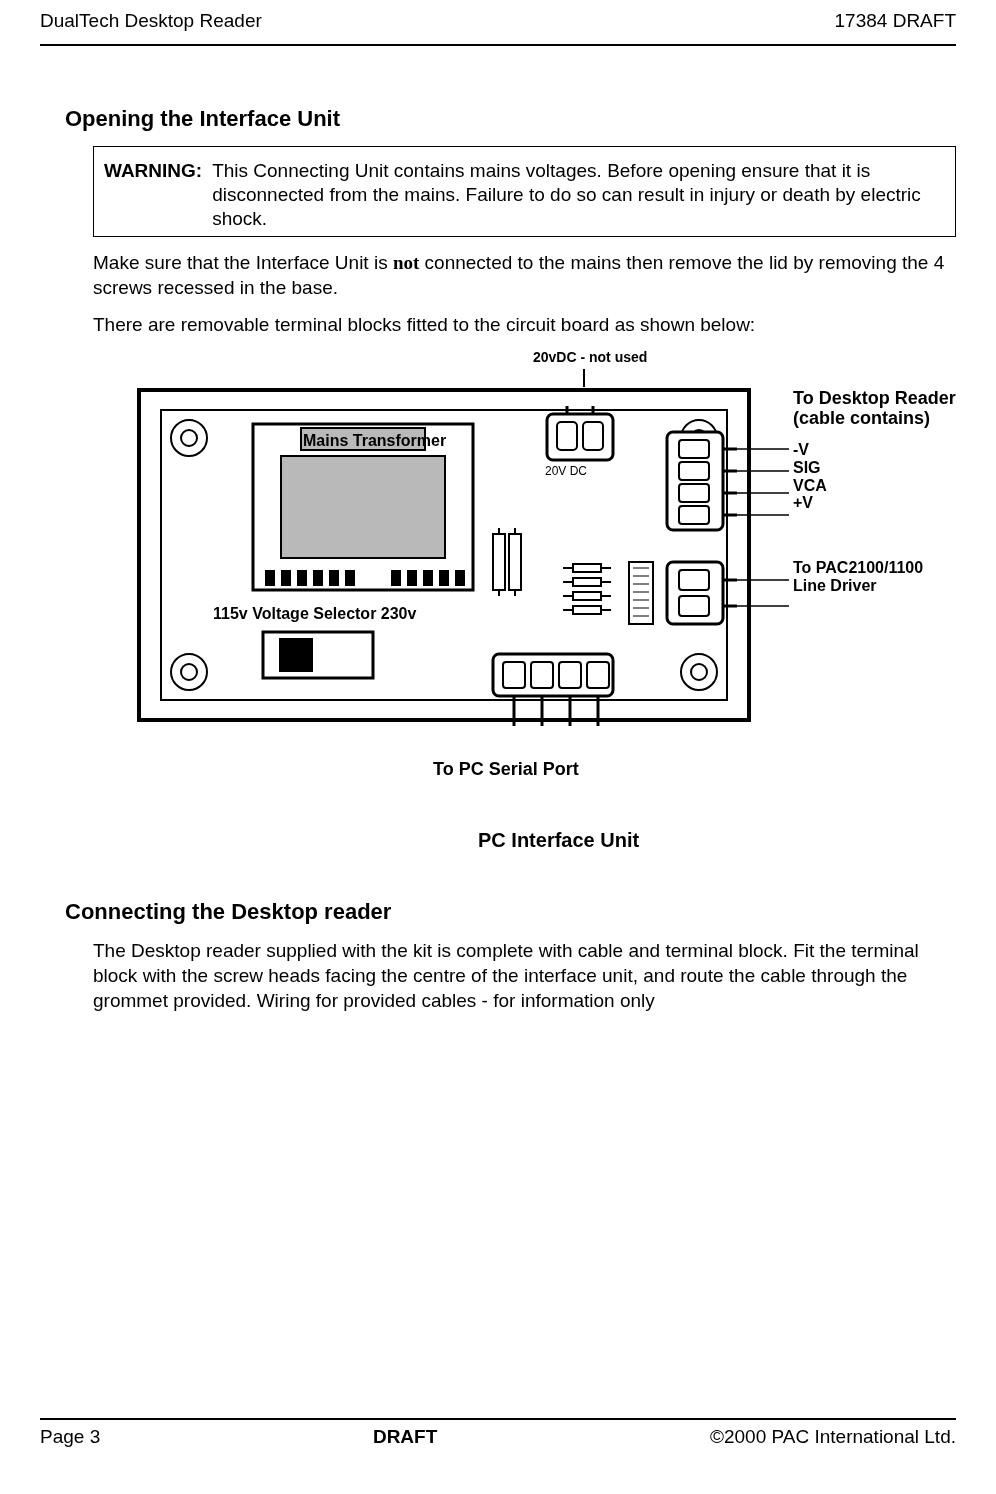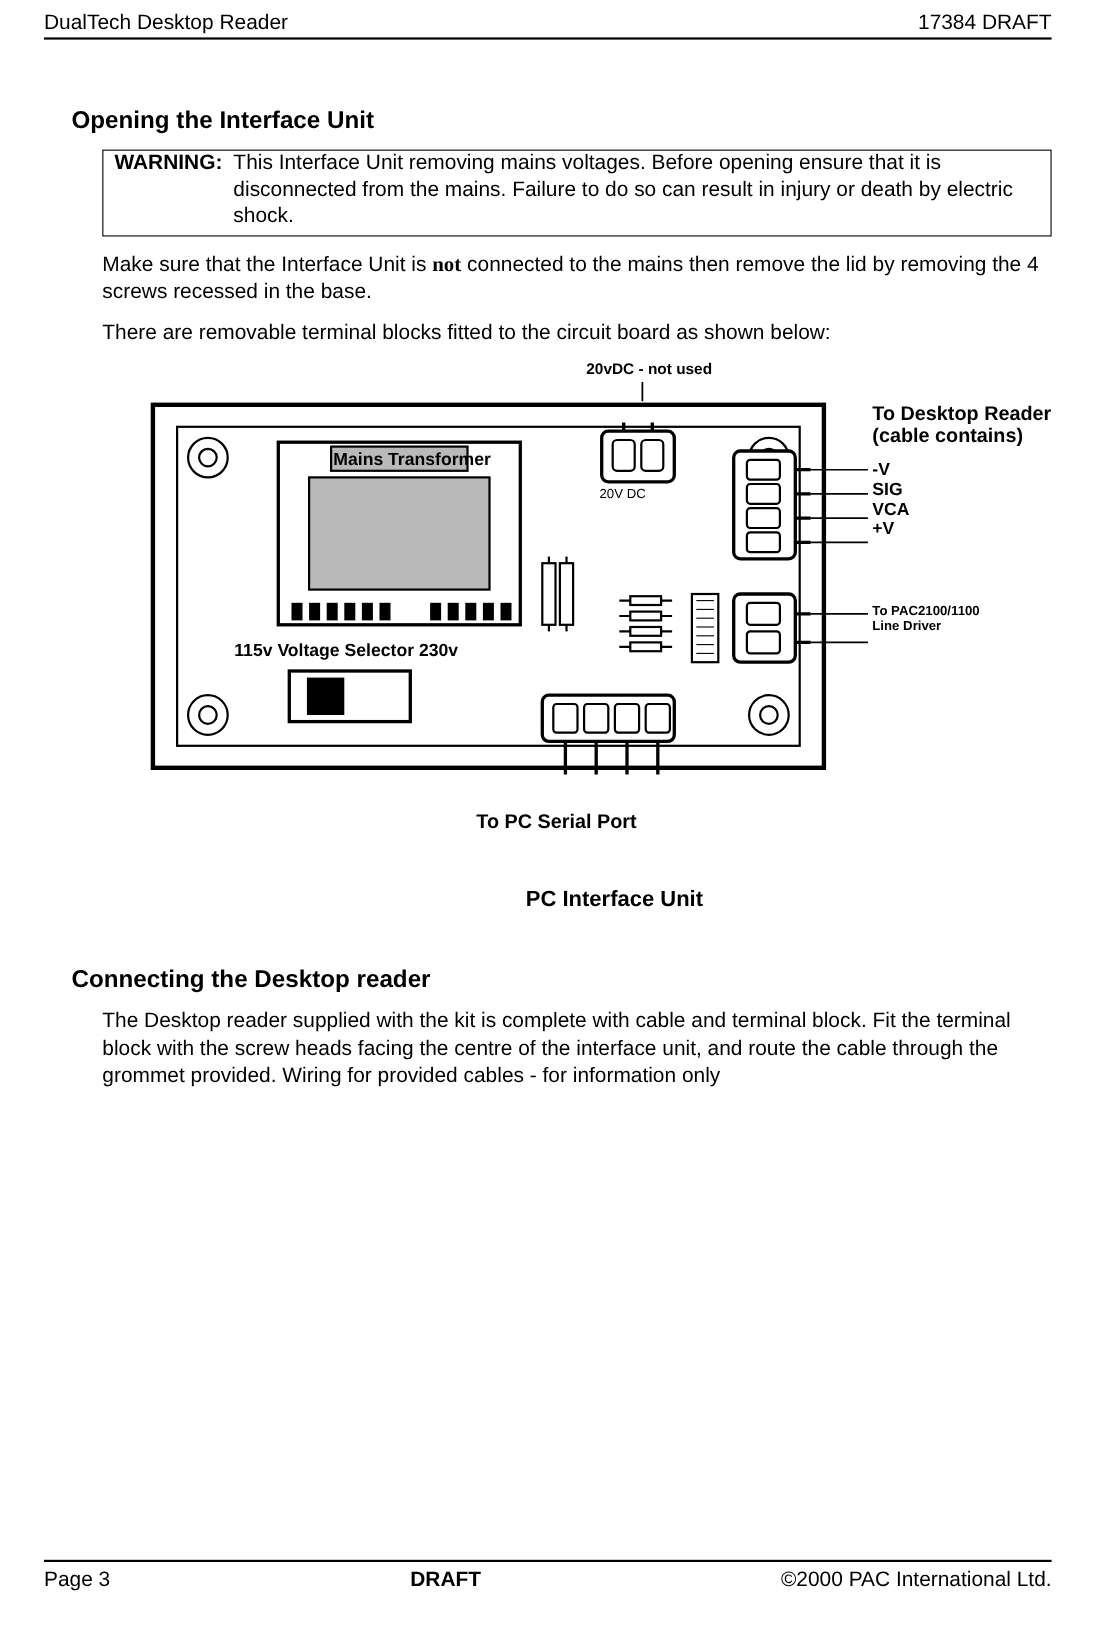--- a/index.html
+++ b/index.html
@@ -15,40 +15,40 @@
     height: 1494px;
     position: relative;
     box-sizing: border-box;
     padding: 10px 40px 0 40px;
   }
   .pg-header {
     display: flex;
     justify-content: space-between;
     font-size: 19px;
     border-bottom: 2px solid #000;
-    padding-bottom: 2px;
+    padding-bottom: 12px;
     margin-bottom: 60px;
   }
   h1.section {
     font-size: 28px;
     font-weight: bold;
     margin: 0 0 6px 0;
     border-bottom: 2px solid #000;
     padding-bottom: 4px;
   }
   .indent-1 { margin-left: 25px; }
   .indent-2 { margin-left: 28px; }
   h2.sub {
     font-size: 22px;
     font-weight: bold;
     margin: 28px 0 14px 0;
   }
   .warn-box {
     border: 1.5px solid #000;
-    padding: 0 10px 6px 10px;
+    padding: 12px 10px 6px 10px;
     display: flex;
     gap: 10px;
     font-size: 19px;
     line-height: 1.25;
     margin-bottom: 14px;
   }
   .warn-label { font-weight: bold; white-space: nowrap; }
   .body-p {
     font-size: 19px;
     line-height: 1.3;
@@ -89,21 +89,21 @@
     <span>17384 DRAFT</span>
   </div>
 
 
   <div class="indent-1">
     <h2 class="sub">Opening the Interface Unit</h2>
 
     <div class="indent-2">
       <div class="warn-box">
         <span class="warn-label">WARNING:</span>
-        <span>This Interface Unit removing mains voltages. Before opening ensure that it is disconnected from the mains. Failure to do so can result in injury or death by electric shock.</span>
+        <span>This Connecting Unit contains mains voltages. Before opening ensure that it is disconnected from the mains. Failure to do so can result in injury or death by electric shock.</span>
       </div>
 
       <p class="body-p">
         <span>Make sure that the Interface Unit is </span><span class="bold-inline">not</span><span> connected to the mains then remove the lid by removing the 4 screws recessed in the base.</span>
       </p>
       <p class="body-p">There are removable terminal blocks fitted to the circuit board as shown below:</p>
 
       <div class="figure-area">
 
         <div class="fig fig-bold" style="left:400px; top:0; font-size:14px;">20vDC - not used</div>
@@ -114,21 +114,21 @@
         <div class="fig fig-bold" style="left:660px; top:40px; font-size:18px; line-height:1.1;">
           <div>To Desktop Reader</div>
           <div>(cable contains)</div>
         </div>
         <div class="fig fig-bold" style="left:660px; top:92px; font-size:16px; line-height:1.1;">
           <div>-V</div>
           <div>SIG</div>
           <div>VCA</div>
           <div>+V</div>
         </div>
-        <div class="fig fig-bold" style="left:660px; top:222px; font-size:12px; line-height:1.1;">
+        <div class="fig fig-bold" style="left:660px; top:210px; font-size:16px; line-height:1.1;">
           <div>To PAC2100/1100</div>
           <div>Line Driver</div>
         </div>
 
         <svg class="fig" style="left:0; top:35px;" width="640" height="380">
 
           <rect x="6" y="6" width="610" height="330" fill="#fff" stroke="#000" stroke-width="4"></rect>
 
           <rect x="28" y="26" width="566" height="290" fill="#fff" stroke="#000" stroke-width="2"></rect>
 

